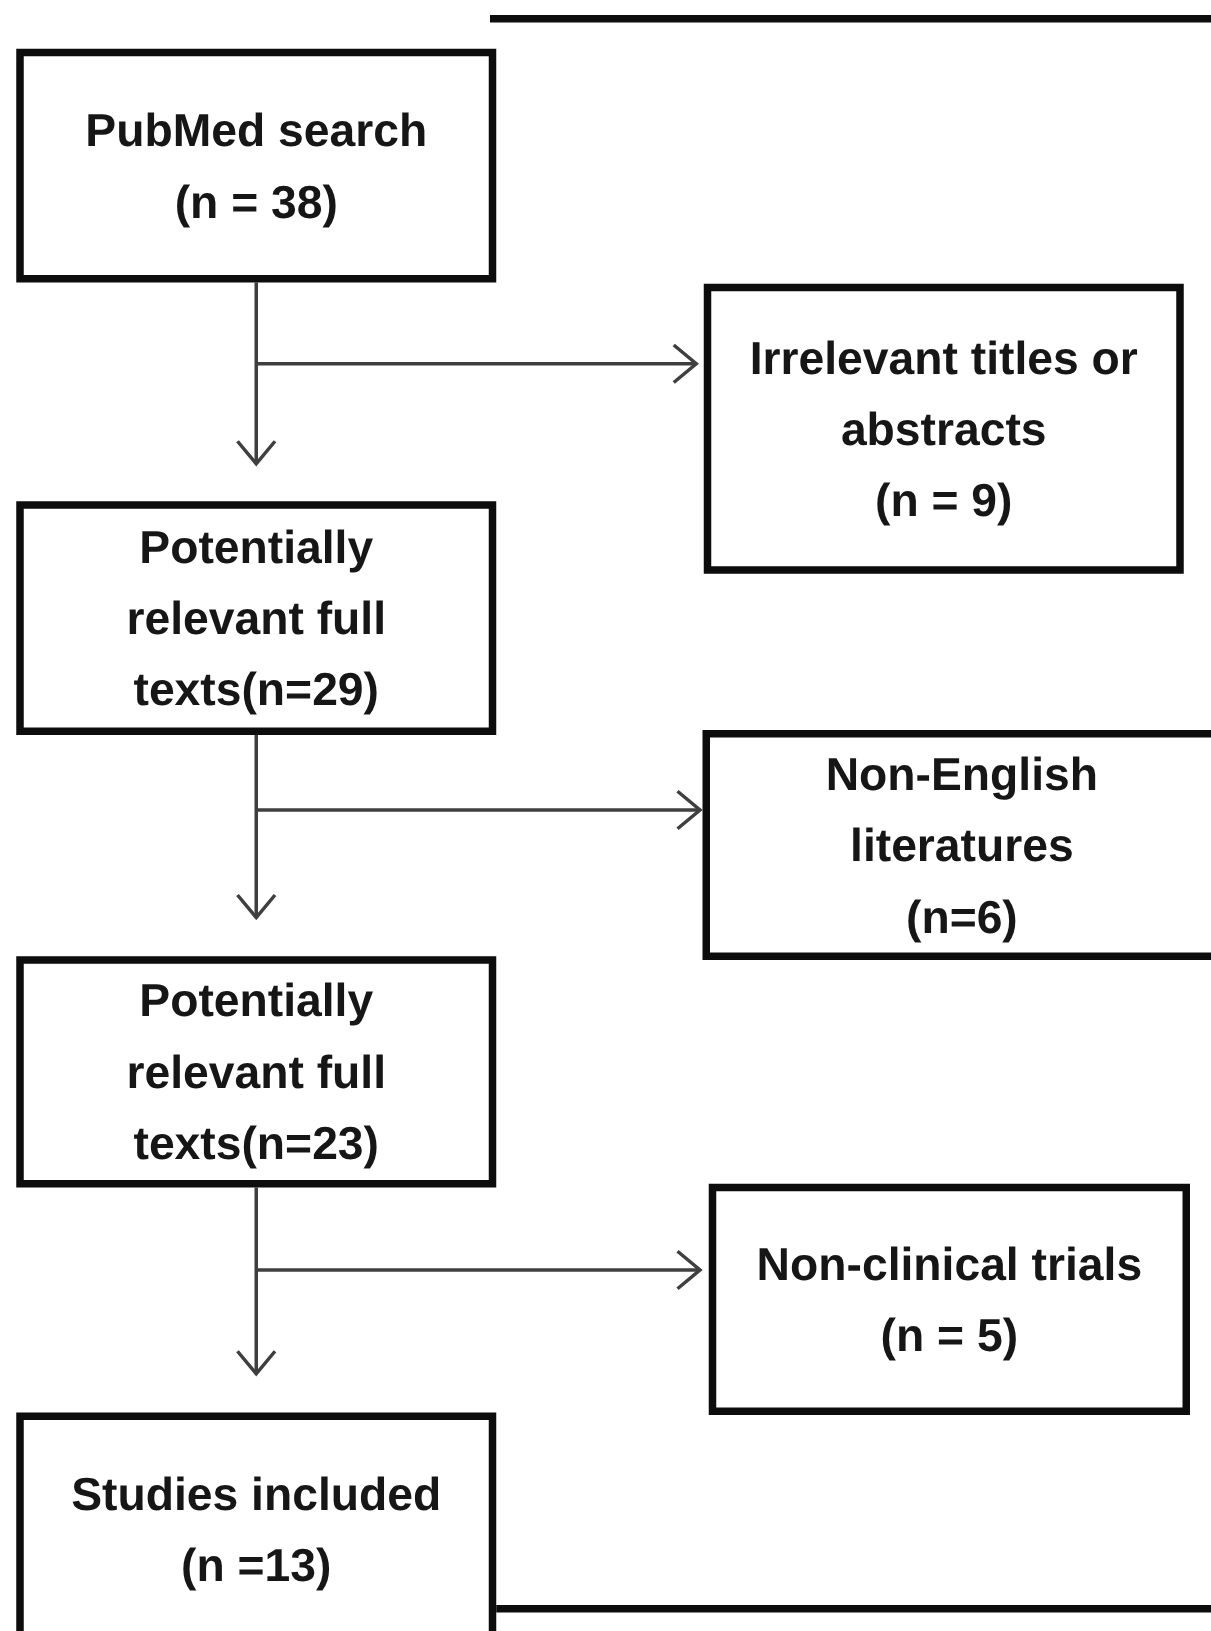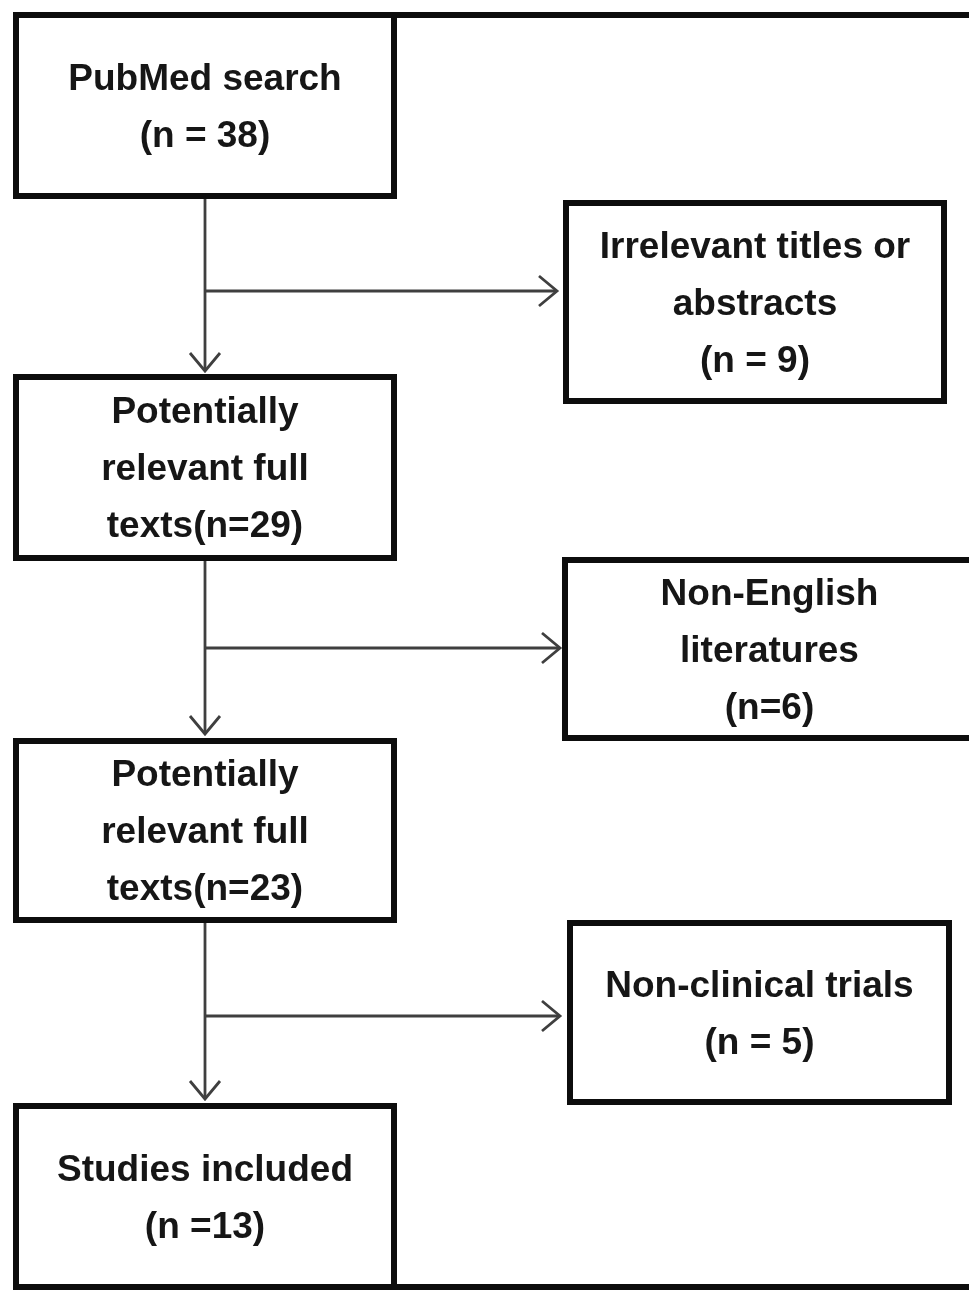--- a/index.html
+++ b/index.html
@@ -36,23 +36,24 @@
     display: flex;
     align-items: center;
     justify-content: center;
     text-align: center;
     white-space: pre-line;
     font-weight: 700;
     font-size: 37px;
     line-height: 57px;
     color: #161616;
     padding: 4px 8px;
+    margin-top: 27px;
   }
   .box-pubmed     { left: 13px;  top: 12px;   width: 384px; height: 187px; }
-  .box-irrelevant { left: 563px; top: 200px;  width: 384px; height: 204px; }
+  .box-irrelevant { left: 563px; top: 200px;  width: 384px; height: 232px; }
   .box-relevant29 { left: 13px;  top: 374px;  width: 384px; height: 187px; }
   .box-nonenglish { left: 562px; top: 557px;  width: 415px; height: 184px; }
   .box-relevant23 { left: 13px;  top: 738px;  width: 384px; height: 185px; }
   .box-nonclinical{ left: 567px; top: 920px;  width: 385px; height: 185px; }
   .box-included   { left: 13px;  top: 1103px; width: 384px; height: 187px; }
   .frame-line {
     position: absolute;
     height: 6px;
     background: #0d0d0d;
   }

